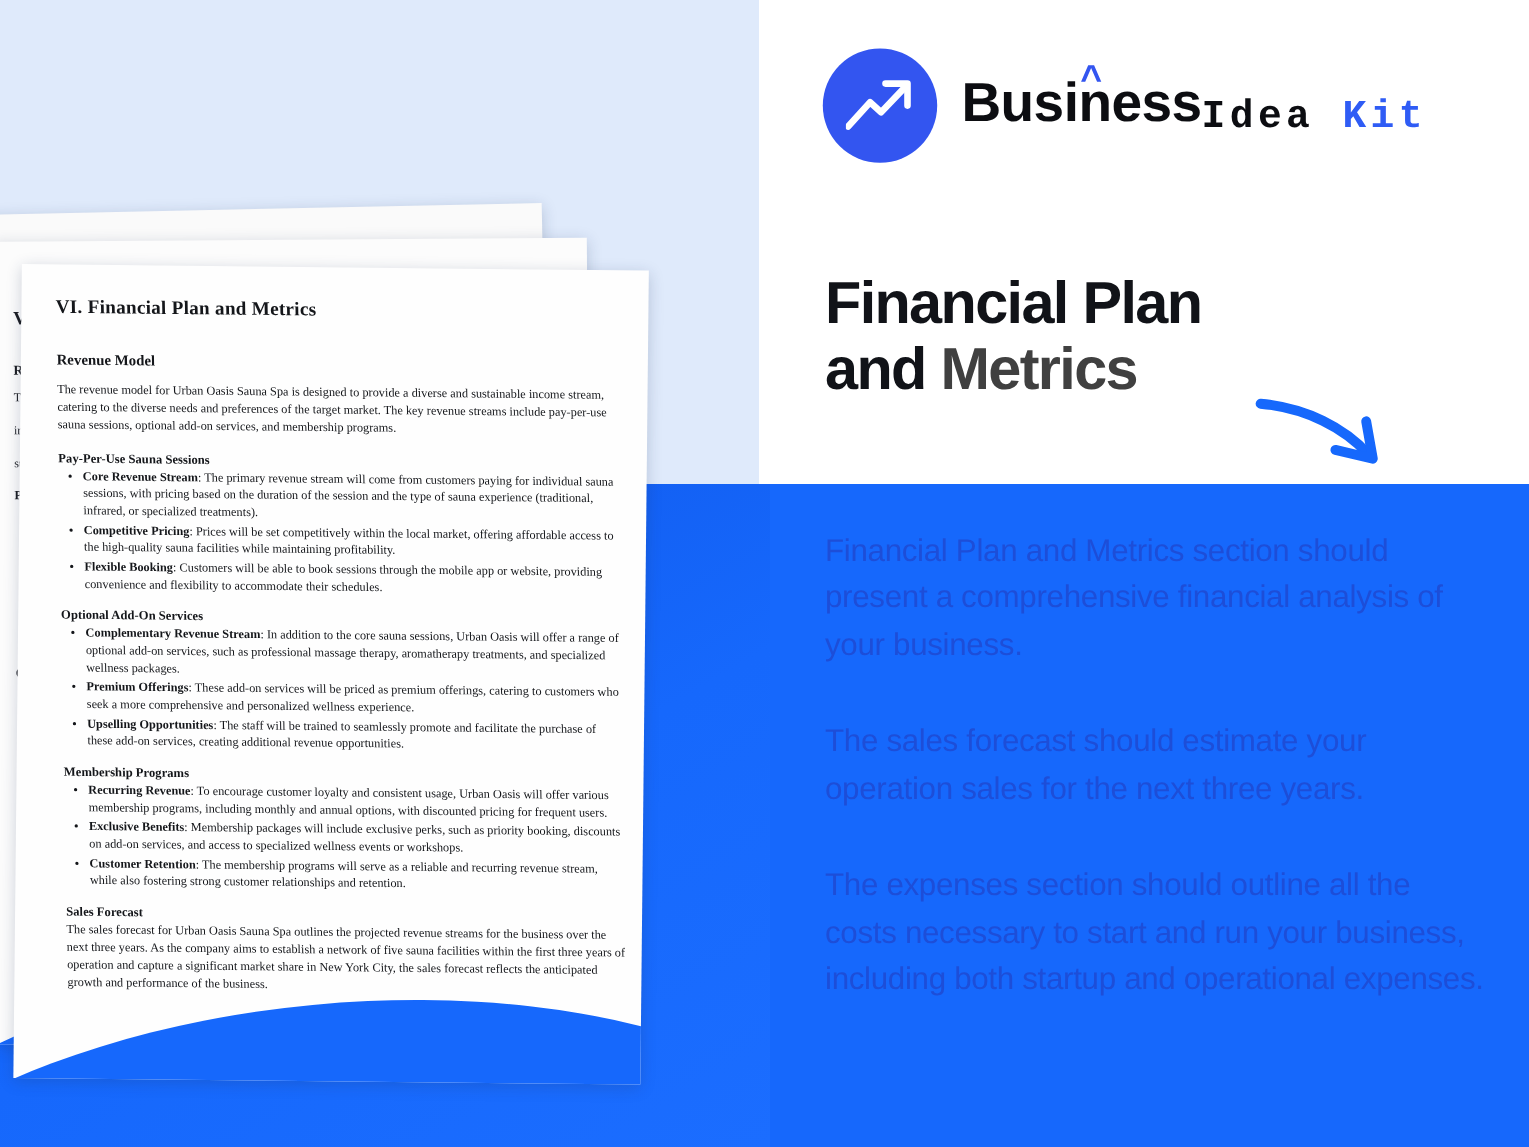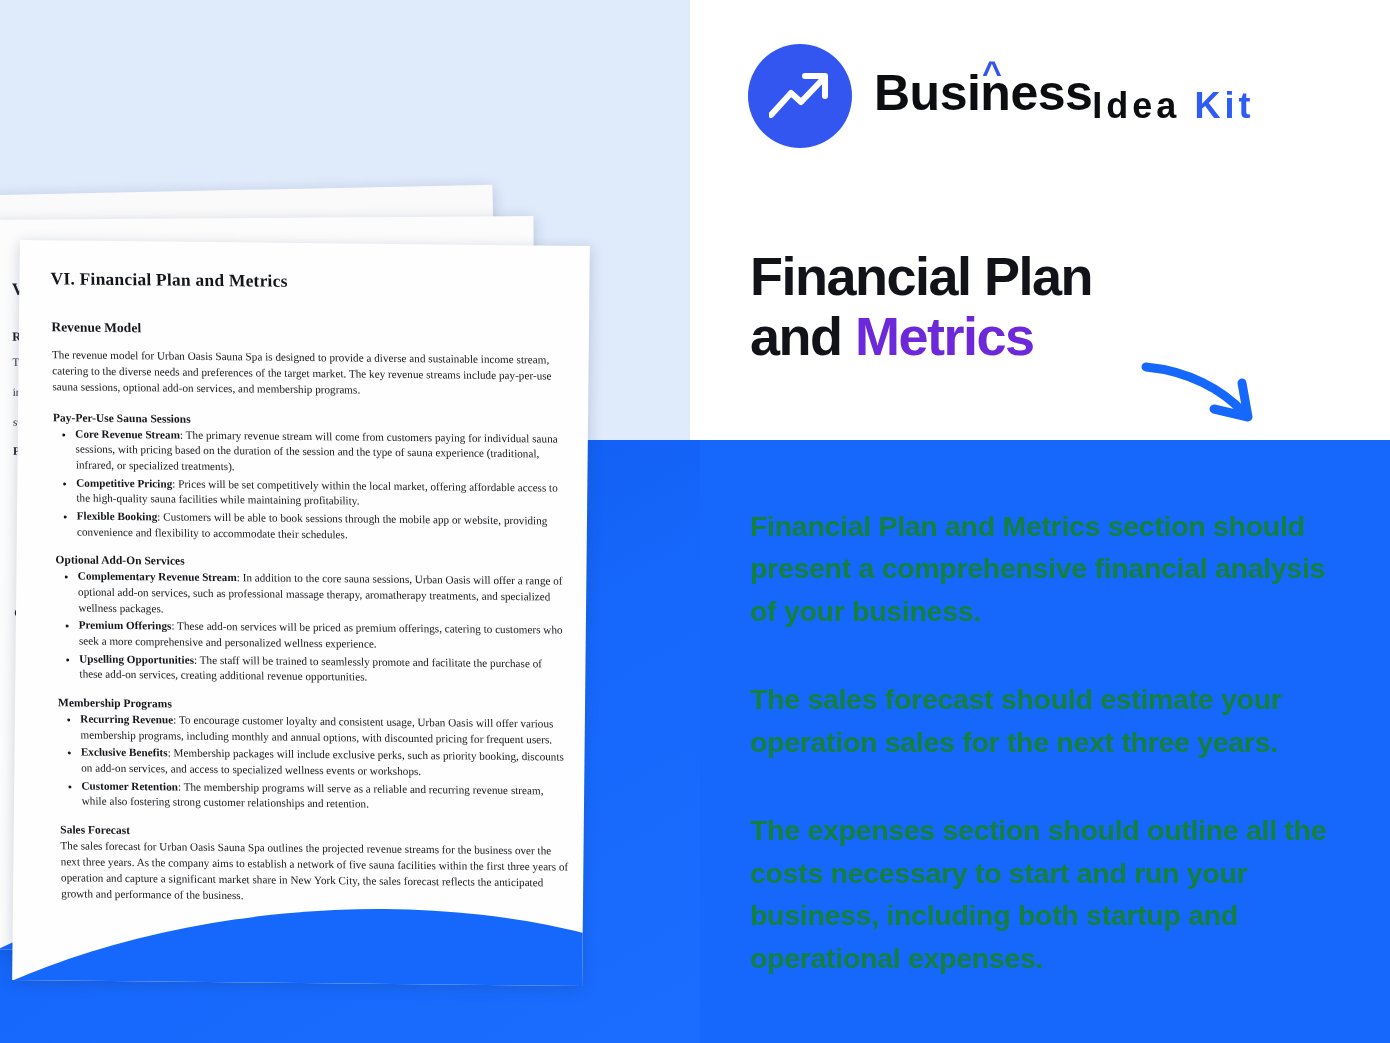--- a/index.html
+++ b/index.html
@@ -189,60 +189,60 @@
   .logo-caret {
     position: absolute;
     left: 108px;
     top: -13px;
     color: #3355f0;
     font-size: 34px;
     font-weight: bold;
     line-height: 1;
   }
   .logo-line2 {
-    font-family: Liberation Sans, sans-serif;
+    font-family: Liberation Mono, monospace;
     font-size: 36px;
     font-weight: bold;
     color: #0c0d11;
     letter-spacing: 4px;
     margin-top: 20px;
   }
   .logo-line2 .kit { color: #2f5cf5; }
 
   
   .headline {
     position: absolute;
     left: 750px;
     top: 246px;
     width: 560px;
     font-size: 54px;
     font-weight: bold;
     line-height: 1.12;
     color: #111318;
     letter-spacing: -1.5px;
   }
-  .headline .accent { color: #6d28d9; }
+  .headline .accent { color: #404040; }
 
   .arrow-svg {
     position: absolute;
     left: 1140px;
     top: 355px;
     width: 140px;
     height: 80px;
   }
 
   
   .copy {
     position: absolute;
     left: 750px;
-    top: 505px;
+    top: 480px;
     width: 600px;
-    color: #15803d;
+    color: #1d4ed8;
     font-size: 28.5px;
-    font-weight: bold;
+    font-weight: normal;
     line-height: 1.49;
     letter-spacing: -0.3px;
   }
   .copy p { margin: 0 0 46px 0; }
   .copy p:last-child { margin-bottom: 15px; }
 </style>
 </head>
 <body>
 
 <div id="stage">

